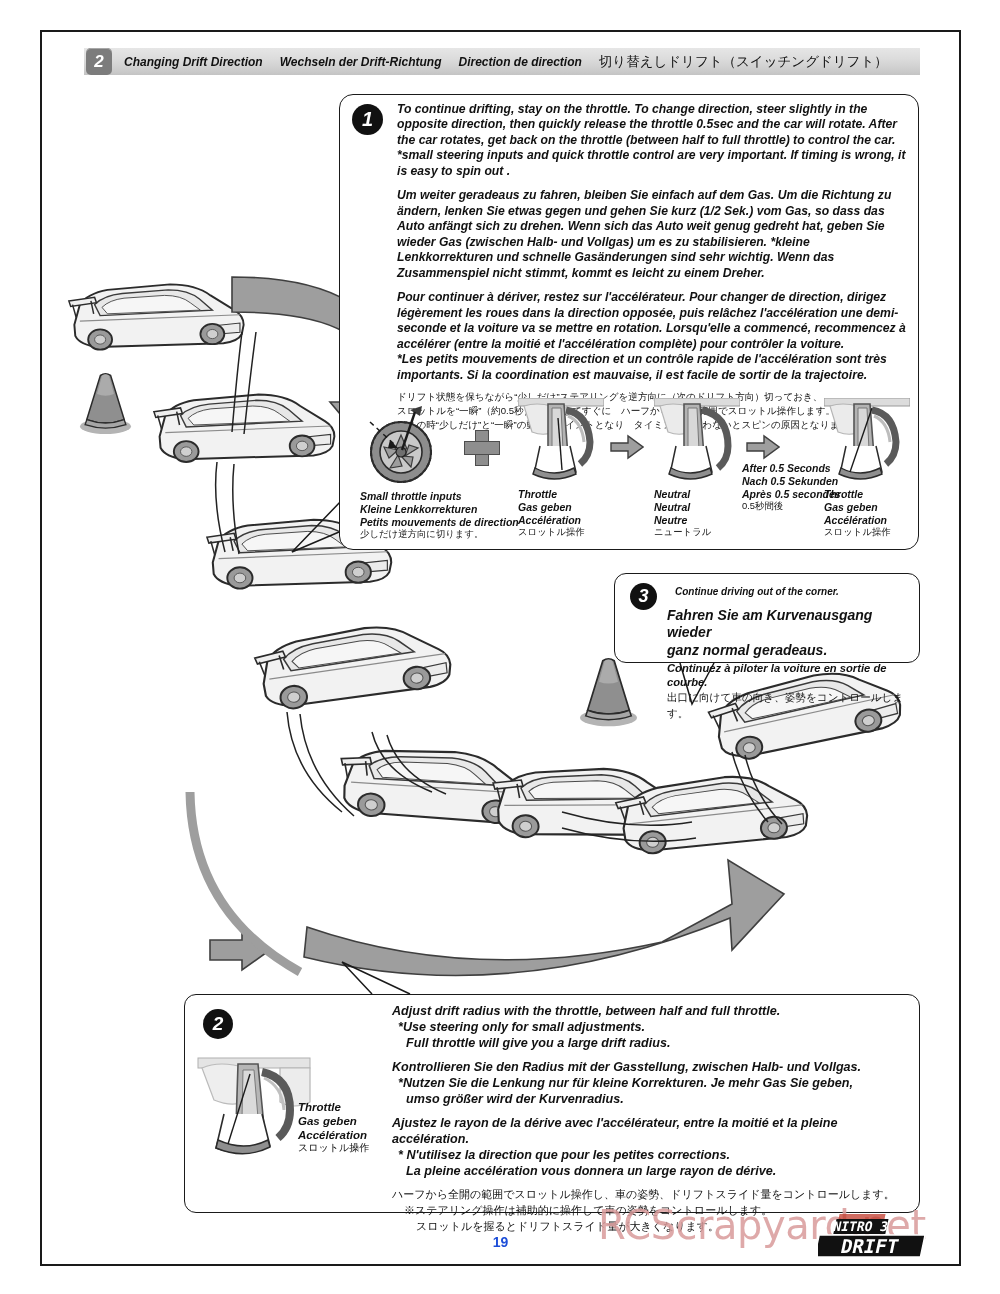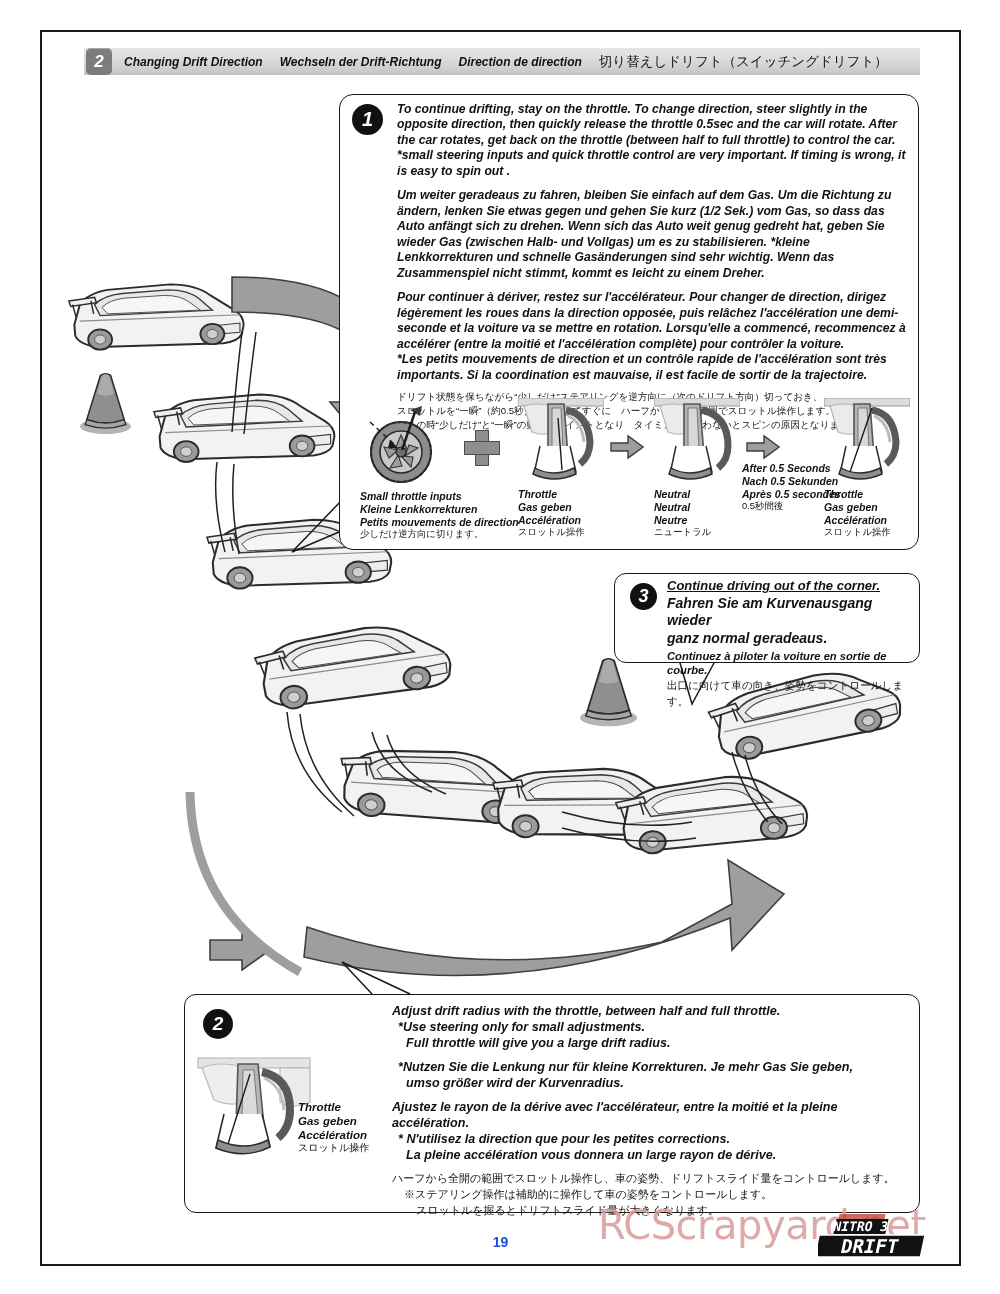--- a/index.html
+++ b/index.html
@@ -85,21 +85,21 @@
     line-height: 1.45;
   }
 
   #box1-text { position: absolute; left: 355px; top: 70px; width: 512px; }
   #box1-text .p-en { font-size: 12.2px; margin: 0 0 9px 0; }
   #box1-text .p-de { font-size: 12.2px; margin: 0 0 9px 0; }
   #box1-text .p-fr { font-size: 12.2px; margin: 0 0 7px 0; }
   #box1-text .p-jp { font-size: 9.6px; margin: 0; }
 
   #box3-text { position: absolute; left: 625px; top: 546px; width: 248px; }
-  #box3-text .p-en { font-size: 13px; margin: 0; text-decoration: underline; }
+  #box3-text .p-en { font-size: 10px; margin: 8px; }
   #box3-text .p-de { font-size: 14px; margin: 0; }
   #box3-text .p-fr { font-size: 11.2px; margin: 1px 0 0 0; }
   #box3-text .p-jp { font-size: 10.6px; margin: 1px 0 0 0; }
 
   #box2-text { position: absolute; left: 350px; top: 972px; width: 522px; }
   #box2-text .p-en { font-size: 12.6px; margin: 0 0 8px 0; }
   #box2-text .p-de { font-size: 12.6px; margin: 0 0 8px 0; }
   #box2-text .p-fr { font-size: 12.6px; margin: 0 0 7px 0; }
   #box2-text .p-jp { font-size: 11px; margin: 0; }
   .indent1 { display:block; padding-left: 6px; }
@@ -416,20 +416,21 @@
     </div>
   </div>
 
   <div id="box2-text">
     <p class="p-en">
       <span>Adjust drift radius with the throttle, between half and full throttle.</span>
       <span class="indent1">*Use steering only for small adjustments.</span>
       <span class="indent2">Full throttle will give you a large drift radius.</span>
     </p>
     <p class="p-de">
+      <span>Kontrollieren Sie den Radius mit der Gasstellung, zwischen Halb- und Vollgas.</span>
       <span class="indent1">*Nutzen Sie die Lenkung nur für kleine Korrekturen. Je mehr Gas Sie geben,</span>
       <span class="indent2">umso größer wird der Kurvenradius.</span>
     </p>
     <p class="p-fr">
       <span>Ajustez le rayon de la dérive avec l'accélérateur, entre la moitié et la pleine accélération.</span>
       <span class="indent1">* N'utilisez la direction que pour les petites corrections.</span>
       <span class="indent2">La pleine accélération vous donnera un large rayon de dérive.</span>
     </p>
     <p class="p-jp">
       <span style="display:block;">ハーフから全開の範囲でスロットル操作し、車の姿勢、ドリフトスライド量をコントロールします。</span>

